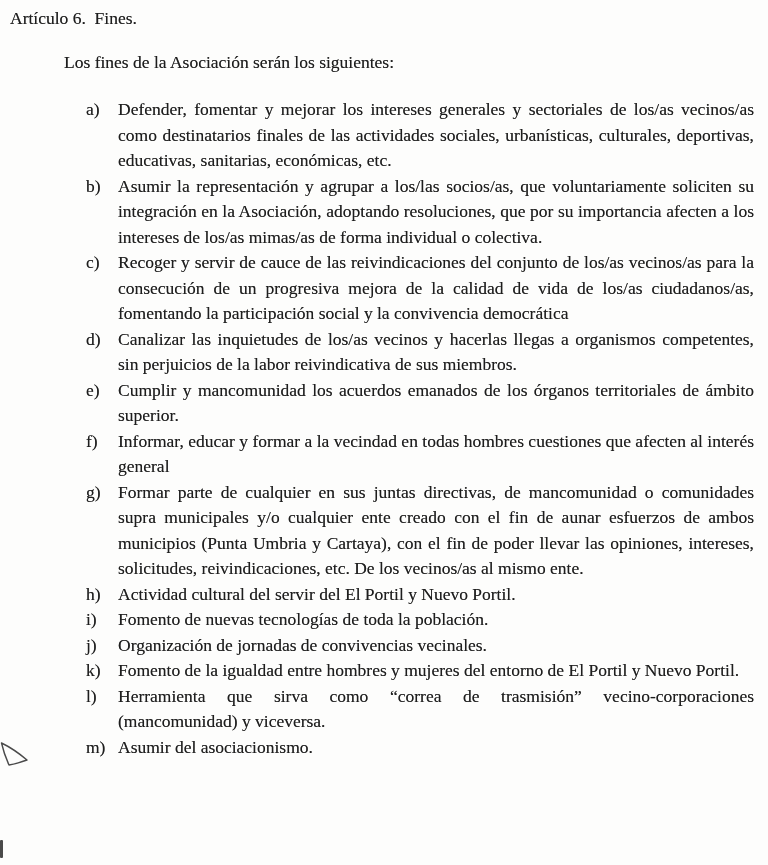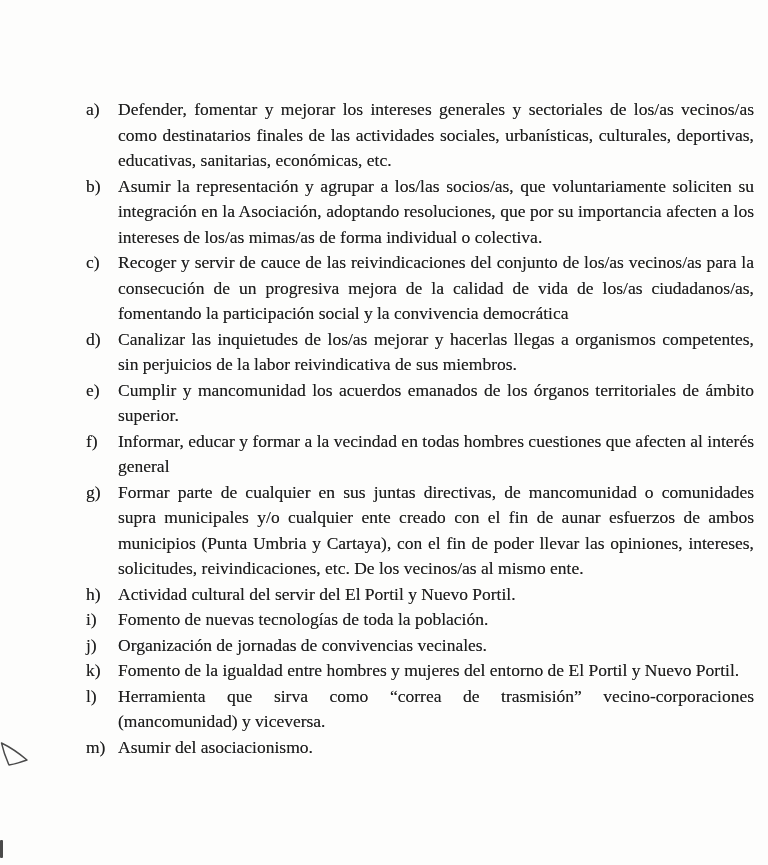--- a/index.html
+++ b/index.html
@@ -69,41 +69,43 @@
     height: 18px;
     background: #4a4a4a;
     border-radius: 1px;
   }
 </style>
 </head>
 <body>
 
 <div class="page">
 
+  <div class="doc-title">Artículo 6.  Fines.</div>
 
+  <div class="doc-intro">Los fines de la Asociación serán los siguientes:</div>
 
   <div class="fines-list" id="fines-list">
     <div class="fines-item">
       <span class="item-letter">a)</span>
       <span class="item-text">Defender, fomentar y mejorar los intereses generales y sectoriales de los/as vecinos/as como destinatarios finales de las actividades sociales, urbanísticas, culturales, deportivas, educativas, sanitarias, económicas, etc.</span>
     </div>
 
     <div class="fines-item">
       <span class="item-letter">b)</span>
       <span class="item-text">Asumir la representación y agrupar a los/las socios/as, que voluntariamente soliciten su integración en la Asociación, adoptando resoluciones, que por su importancia afecten a los intereses de los/as mimas/as de forma individual o colectiva.</span>
     </div>
 
     <div class="fines-item">
       <span class="item-letter">c)</span>
       <span class="item-text">Recoger y servir de cauce de las reivindicaciones del conjunto de los/as vecinos/as para la consecución de un progresiva mejora de la calidad de vida de los/as ciudadanos/as, fomentando la participación social y la convivencia democrática</span>
     </div>
 
     <div class="fines-item">
       <span class="item-letter">d)</span>
-      <span class="item-text">Canalizar las inquietudes de los/as mejorar y hacerlas llegas a organismos competentes, sin perjuicios de la labor reivindicativa de sus miembros.</span>
+      <span class="item-text">Canalizar las inquietudes de los/as vecinos y hacerlas llegas a organismos competentes, sin perjuicios de la labor reivindicativa de sus miembros.</span>
     </div>
 
     <div class="fines-item">
       <span class="item-letter">e)</span>
       <span class="item-text">Cumplir y mancomunidad los acuerdos emanados de los órganos territoriales de ámbito superior.</span>
     </div>
 
     <div class="fines-item">
       <span class="item-letter">f)</span>
       <span class="item-text">Informar, educar y formar a la vecindad en todas hombres cuestiones que afecten al interés general</span>

